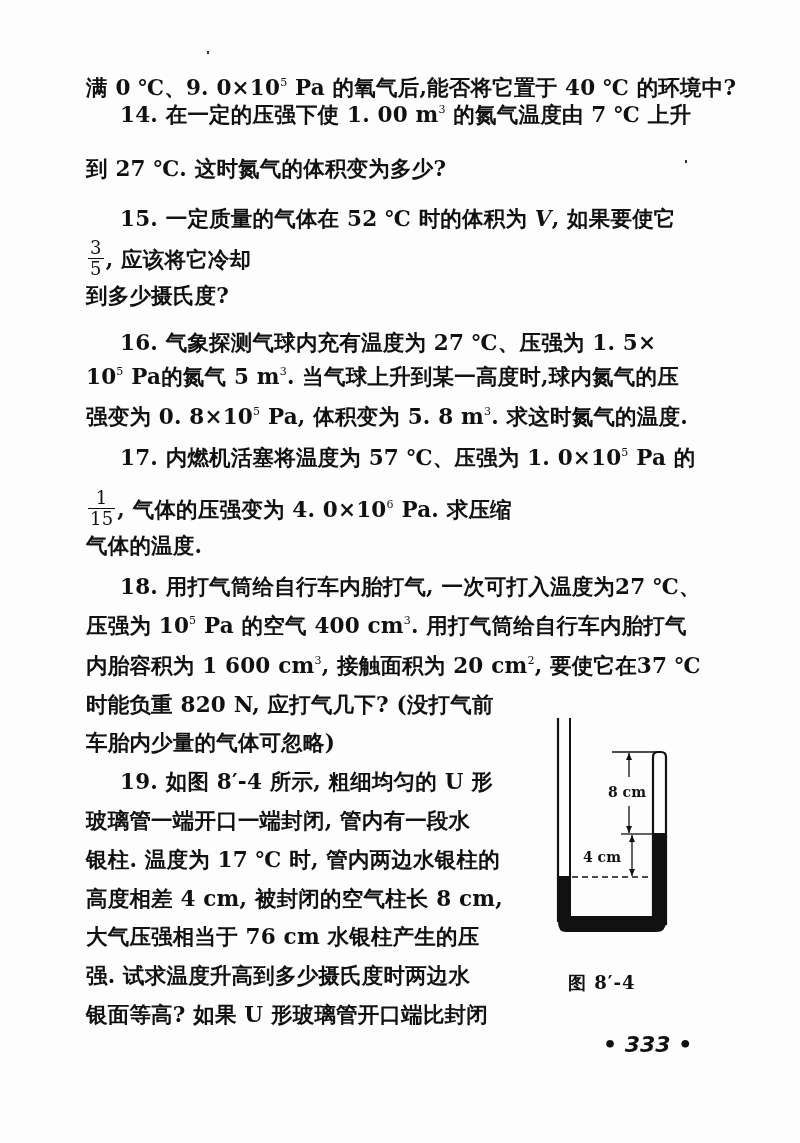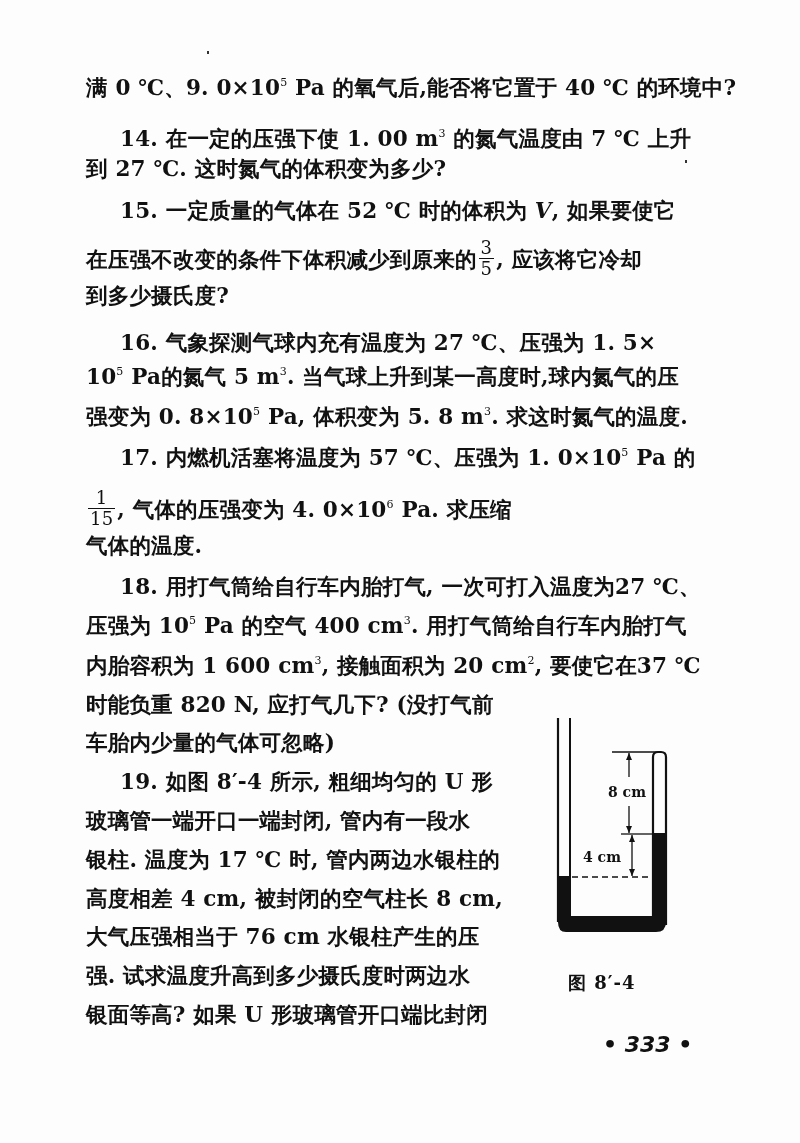--- a/index.html
+++ b/index.html
@@ -28,25 +28,25 @@
       position: absolute; left: 603px; top: 1032px; font-size: 22px; font-weight: bold; font-style: italic;
       font-family: "DejaVu Sans", "Liberation Sans", sans-serif;
     }
     .speck { position: absolute; width: 2px; height: 3px; background: #333; }
   </style>
 </head>
 <body>
 
 <div class="line" style="top:73px;"><span>满 0 ℃、9. 0×10</span><sup>5</sup><span> Pa 的氧气后,能否将它置于 40 ℃ 的环境中?</span></div>
 
-<div class="line indent" style="top:124px;"><span>14.  在一定的压强下使 1. 00 m</span><sup>3</sup><span> 的氮气温度由 7 ℃ 上升</span></div>
+<div class="line indent" style="top:100px;"><span>14.  在一定的压强下使 1. 00 m</span><sup>3</sup><span> 的氮气温度由 7 ℃ 上升</span></div>
 <div class="line" style="top:154px;"><span>到 27 ℃.  这时氮气的体积变为多少?</span></div>
 
-<div class="line indent" style="top:196px;"><span>15. 一定质量的气体在 52 ℃ 时的体积为 </span><span class="it">V</span><span>, 如果要使它</span></div>
-<div class="line" style="top:240px;"><span>在压强不改变的条件下体积减少到原来的</span><span class="frac"><span class="num">3</span><span class="den">5</span></span><span>, 应该将它冷却</span></div>
+<div class="line indent" style="top:204px;"><span>15. 一定质量的气体在 52 ℃ 时的体积为 </span><span class="it">V</span><span>, 如果要使它</span></div>
+<div class="line" style="top:240px;"><span class="frac"><span class="num">3</span><span class="den">5</span></span><span>, 应该将它冷却</span></div>
 <div class="line" style="top:281px;"><span>到多少摄氏度?</span></div>
 
 <div class="line indent" style="top:328px;"><span>16.  气象探测气球内充有温度为 27 ℃、压强为 1. 5×</span></div>
 <div class="line" style="top:362px;"><span>10</span><sup>5</sup><span> Pa的氮气 5 m</span><sup>3</sup><span>. 当气球上升到某一高度时,球内氮气的压</span></div>
 <div class="line" style="top:402px;"><span>强变为 0. 8×10</span><sup>5</sup><span> Pa, 体积变为 5. 8 m</span><sup>3</sup><span>.  求这时氮气的温度.</span></div>
 
 <div class="line indent" style="top:443px;text-align:center;"><span>17.  内燃机活塞将温度为 57 ℃、压强为 1. 0×10</span><sup>5</sup><span> Pa 的</span></div>
 <div class="line" style="top:490px;"><span class="frac"><span class="num">1</span><span class="den">15</span></span><span>, 气体的压强变为 4. 0×10</span><sup>6</sup><span> Pa. 求压缩</span></div>
 <div class="line" style="top:531px;"><span>气体的温度.</span></div>
 

